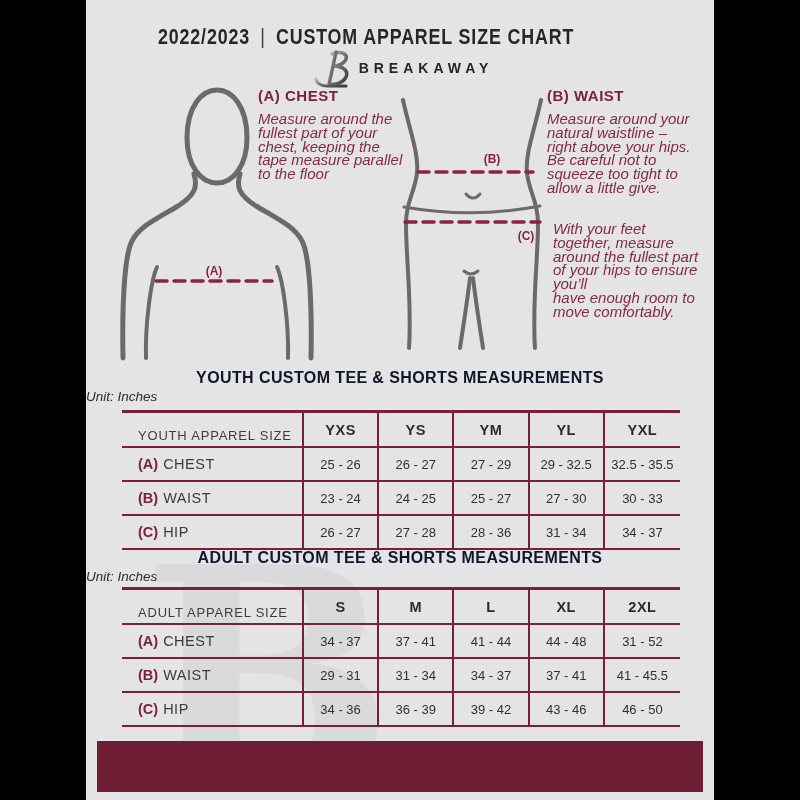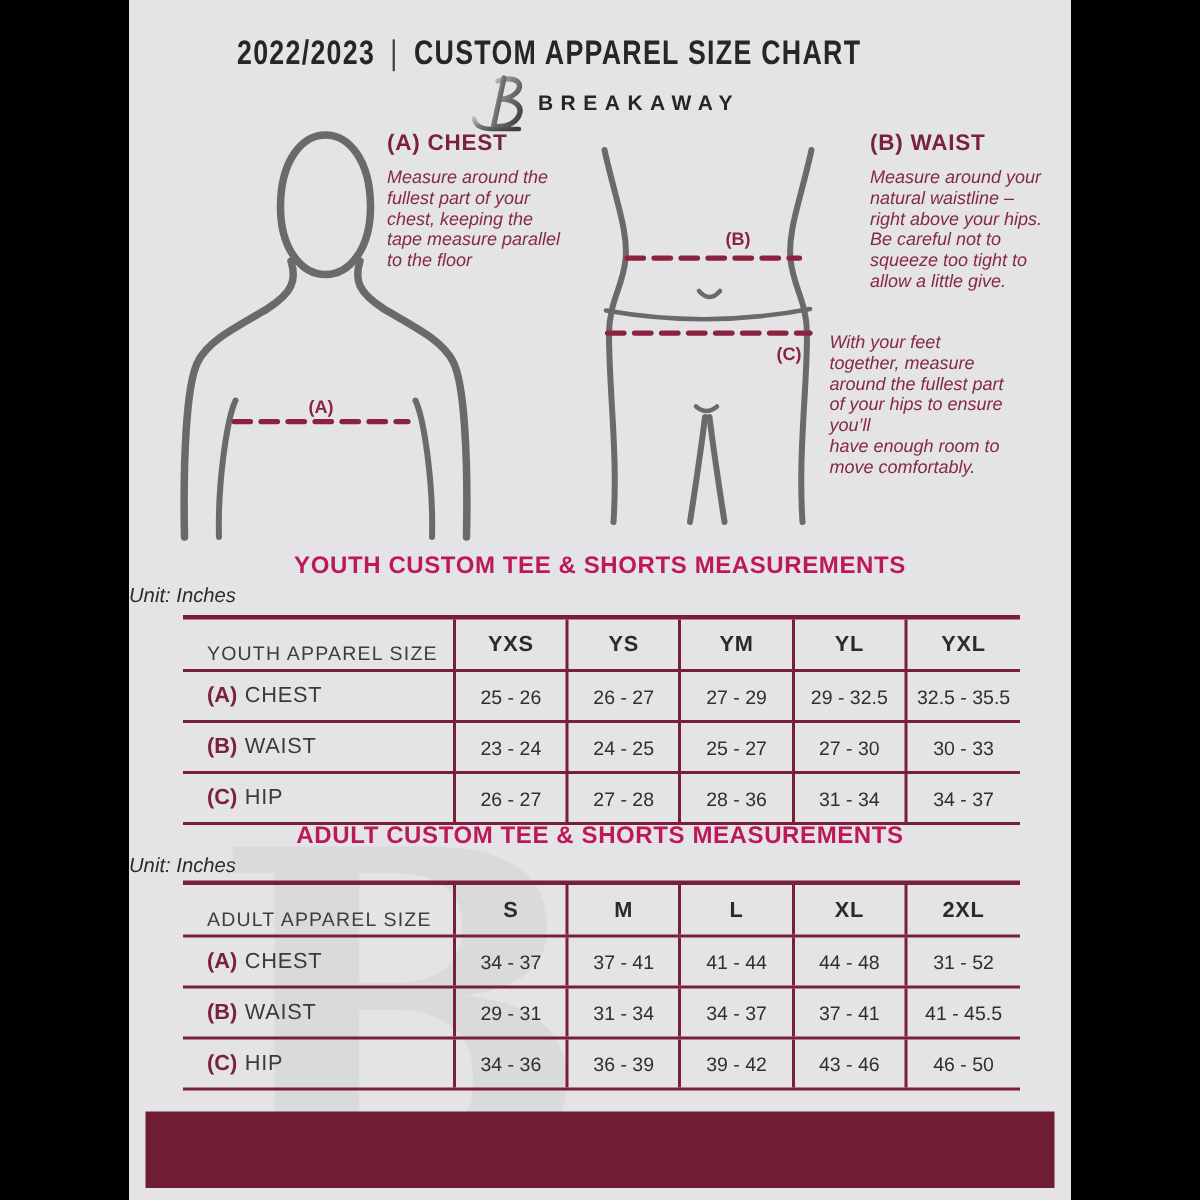--- a/index.html
+++ b/index.html
@@ -35,29 +35,29 @@
   .fig path, .fig ellipse{fill:none;stroke:var(--figgray);stroke-linecap:round;}
   .fig .outline{stroke-width:5px;}
   .fig .outline-thin{stroke-width:4px;}
   .fig .detail{stroke-width:3px;}
   .fig .measure{stroke:var(--dash);stroke-width:3.5px;stroke-dasharray:11 7;}
   .fig text{fill:var(--dash);font-weight:bold;font-size:12px;
     font-family:"Liberation Sans",sans-serif;}
   
   .instr{position:absolute;z-index:2;width:165px;}
   .instr-chest{left:172px;top:87px;}
-  .instr-waist{left:494px;top:87px;width:158px;}
+  .instr-waist{left:461px;top:87px;width:158px;}
   .instr-hips{left:467px;top:222px;width:158px;}
   .instr h3{font-size:15px;font-weight:bold;color:#7a2040;
     letter-spacing:0.5px;margin-bottom:8px;}
-  .instr p{font-size:12px;line-height:13.8px;font-style:italic;
+  .instr p{font-size:15px;line-height:13.8px;font-style:italic;
     color:var(--mtext);white-space:pre-line;}
   
   .sec-title{position:absolute;left:0;width:100%;text-align:center;
-    font-size:16px;font-weight:bold;color:#be185d;letter-spacing:0.4px;z-index:2;}
+    font-size:16px;font-weight:bold;color:#0f172a;letter-spacing:0.4px;z-index:2;}
   .sec-unit{position:absolute;left:0;width:100%;text-align:left;
     font-size:13.5px;font-style:italic;color:#2c2c2c;z-index:2;}
   .yt-title{top:369px;} .yt-unit{top:389px;}
   .ad-title{top:549px;} .ad-unit{top:569px;}
   
   .size-table{position:absolute;left:36px;width:558px;
     border-top:3px solid var(--border);z-index:2;background:transparent;}
   .yt-table{top:410px;} .ad-table{top:587px;}
   .t-row{display:grid;grid-template-columns:182px repeat(5,1fr);
     border-bottom:2px solid var(--border);}

